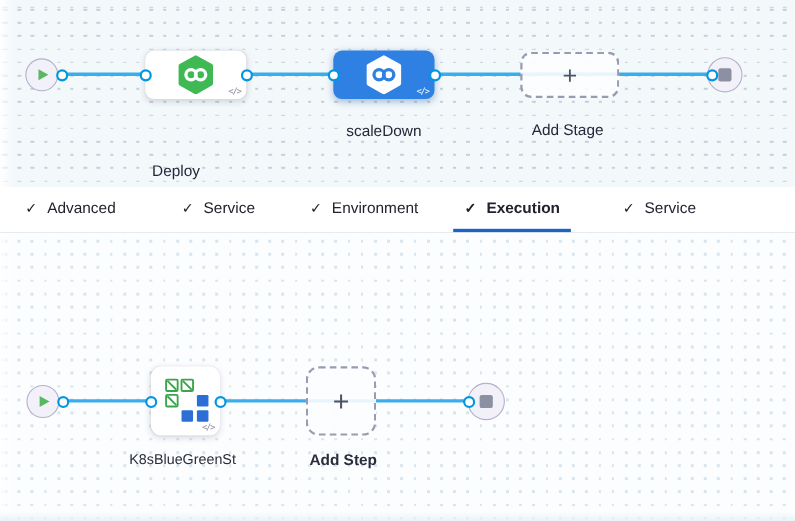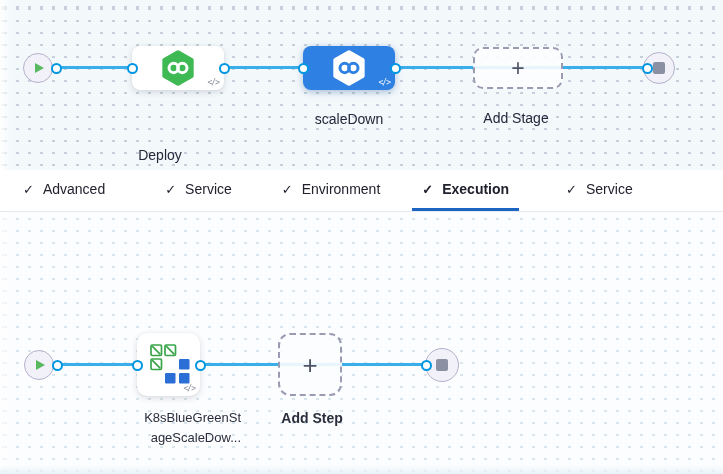--- a/index.html
+++ b/index.html
@@ -53,21 +53,21 @@
   .code-icon.on-blue { color:rgba(255,255,255,0.95); }
 
   .dashed-box { position:absolute; border:2px dashed #9a9bb2; border-radius:10px;
     background:rgba(252,253,255,0.9); display:flex; align-items:center; justify-content:center;
     z-index:3; cursor:pointer; }
   .plus-glyph { color:#4e5366; font-weight:300; font-size:23px; line-height:1; }
 
   .node-label { position:absolute; transform:translateX(-50%); white-space:nowrap;
     font-size:14px; color:#25273a; z-index:2; }
   .node-label.small { font-size:14px; color:#2b2d3c;font-weight:bold; }
-  .step-name { position:absolute; transform:translateX(-50%); width:150px; text-align:right;
+  .step-name { position:absolute; transform:translateX(-50%); width:150px; text-align:center;
     font-size:13px; line-height:20px; color:#2b2d3c; white-space:nowrap; z-index:2; }
 
   
   .tabbar { position:relative; width:723px; height:42px; background:#fff;
     border-bottom:1px solid #e6e9ed; display:flex; align-items:stretch; padding-left:13px; }
   .tab { display:flex; align-items:center; gap:9px; padding:0 10px;
     font-size:14px; color:#21222e; cursor:pointer; border-bottom:3px solid rgba(0,0,0,0); }
   .tab .check { font-size:13px; color:#1d1e2c; }
   .tab.active { font-weight:bold; border-bottom-color:#1b64c1; }
   .tab-service { margin-left:40px; } .tab-environment { margin-left:30px; }
@@ -178,19 +178,18 @@
     <span class="plus-glyph" style="font-size:26px;">+</span>
   </div>
 
   <div class="port" style="left:420.5px; top:147.5px;"></div>
   <div class="end-node" style="left:425px; top:136px; width:34px; height:34px;">
     <div class="stop-sq" style="width:12px; height:12px;"></div>
   </div>
 
   <div class="step-name" style="left:166px; top:196px;">
     <div>K8sBlueGreenSt</div>
-    <div>ageScaleDow...</div>
   </div>
   <div class="node-label small" style="left:312px; top:198px;">Add Step</div>
 
   <div class="edge-fade"></div>
   <div class="bottom-tint"></div>
 </div>
 
 </body></html>

